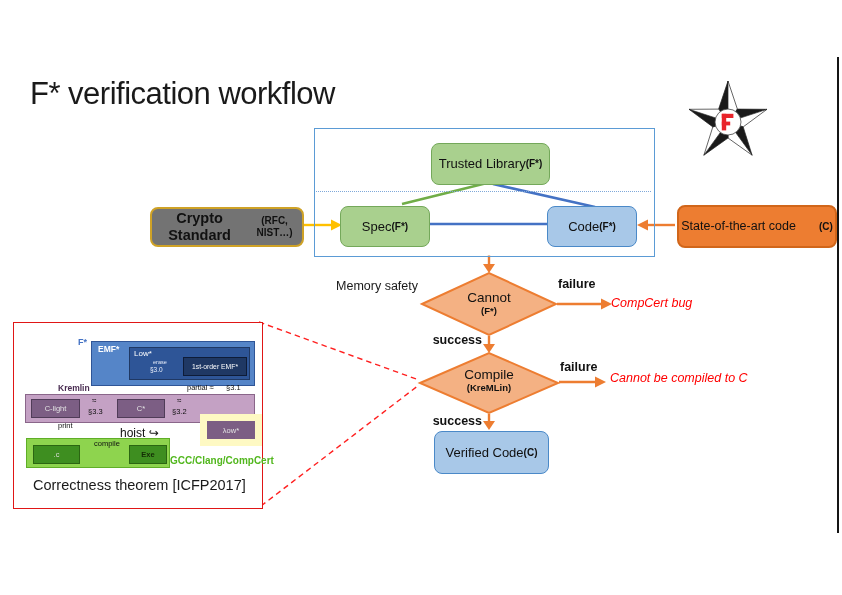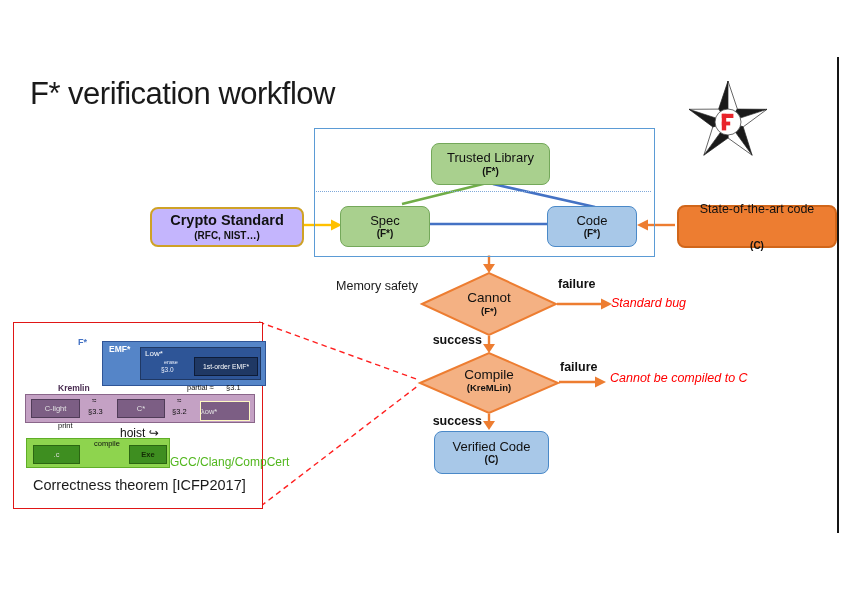--- a/index.html
+++ b/index.html
@@ -1,26 +1,26 @@
 <!DOCTYPE html>
 <html><head>
 <meta charset="utf-8">
 <style>
   html,body{margin:0;padding:0;background:#fff;}
   .slide{position:relative;width:842px;height:595px;background:#fff;overflow:hidden;
          font-family:"Liberation Sans",sans-serif;color:#111;}
   .abs{position:absolute;}
   .title{font-size:31px;color:#1a1a1a;letter-spacing:-0.5px;}
-  .node{position:absolute;border-radius:8px;display:flex;flex-direction:column;
+  .node{position:absolute;border-radius:8px;display:flex;
         align-items:center;justify-content:center;line-height:1.2;text-align:center;}
   .l1{font-size:13px;color:#111;}
   .l2{font-size:10px;font-weight:bold;color:#111;}
   .green{background:#A9D08E;border:1.8px solid #74A85A;}
   .blue{background:#A8C8E8;border:1.8px solid #4A89C8;}
-  .yellow{background:#c4b5fd;border:2px solid #CFA226;}
+  .yellow{background:#737373;border:2px solid #CFA226;}
   .orangebox{background:#ED7D31;border:2px solid #D1661A;}
   .container-box{position:absolute;border:1.6px solid #5B9BD5;background:transparent;}
   .dotted-sep{position:absolute;border-top:1.2px dotted #7FA8D9;}
   .dlabel{position:absolute;text-align:center;line-height:1.15;}
   .dl1{font-size:13.5px;color:#111;}
   .dl2{font-size:9.5px;font-weight:bold;color:#111;}
   .flabel{font-size:12.5px;font-weight:bold;color:#111;}
   .redres{font-size:12.5px;font-style:italic;color:#FF0000;}
   .criteria{font-size:12.5px;color:#1a1a1a;line-height:16px;text-align:right;font-weight:500;}
   .inset{position:absolute;border:1.6px solid #E01616;background:#fff;}
@@ -159,31 +159,31 @@
   <div class="dlabel" style="left:429px;top:367px;width:120px;">
     <div class="dl1">Compile</div>
     <div class="dl2">(KreMLin)</div>
   </div>
 
   <div class="abs criteria" style="left:260px;top:278px;width:158px;">
     <div>Memory safety</div>
   </div>
 
   <div class="abs flabel" style="left:558px;top:277px;">failure</div>
-  <div class="abs redres" style="left:611px;top:296px;">Standard bug</div>
+  <div class="abs redres" style="left:611px;top:296px;">CompCert bug</div>
   <div class="abs flabel" style="left:400px;top:333px;width:82px;text-align:right;">success</div>
   <div class="abs flabel" style="left:560px;top:360px;">failure</div>
   <div class="abs redres" style="left:610px;top:371px;">Cannot be compiled to C</div>
   <div class="abs flabel" style="left:400px;top:414px;width:82px;text-align:right;">success</div>
 
   <div class="inset" style="left:13px;top:322px;width:248px;height:185px;">
 
     <div class="tiny" style="left:64px;top:15px;font-size:9px;font-weight:bold;color:#4472C4;">F*</div>
 
-    <div class="abs" style="left:88px;top:18px;width:162px;height:43px;background:#5585C8;border:1.5px solid #2F5597;">
+    <div class="abs" style="left:77px;top:18px;width:162px;height:43px;background:#5585C8;border:1.5px solid #2F5597;">
       <div class="tiny" style="left:6px;top:3px;font-size:8.5px;font-weight:bold;color:#fff;">EMF*</div>
       <div class="abs" style="left:37px;top:5px;width:119px;height:31px;background:#2E5597;border:1px solid #1F3864;">
         <div class="tiny" style="left:4px;top:2px;font-size:8px;color:#fff;">Low*</div>
         <div class="tiny" style="left:23px;top:12px;font-size:5.5px;color:#e8eefb;">erase</div>
         <div class="tiny" style="left:20px;top:19px;font-size:6.5px;color:#e8eefb;">§3.0</div>
         <div class="abs" style="left:53px;top:9px;width:62px;height:17px;background:#1F3864;border:1px solid #0e1c38;display:flex;align-items:center;justify-content:center;">
           <span style="font-size:6.8px;color:#fff;">1st-order EMF*</span>
         </div>
       </div>
     </div>
@@ -193,21 +193,21 @@
 
     <div class="tiny" style="left:12px;top:61px;font-size:8.5px;font-weight:bold;color:#4a2d52;padding-left:32px;">Kremlin</div>
 
     <div class="abs" style="left:11px;top:71px;width:228px;height:27px;background:#C4A1C4;border:1.5px solid #8A668A;">
       <div class="abs" style="left:5px;top:4px;width:47px;height:17px;background:#7C5E84;border:1px solid #503c58;display:flex;align-items:center;justify-content:center;">
         <span style="font-size:7.5px;color:#e3e3e3;">C-light</span>
       </div>
       <div class="abs" style="left:91px;top:4px;width:46px;height:17px;background:#7C5E84;border:1px solid #503c58;display:flex;align-items:center;justify-content:center;">
         <span style="font-size:7.5px;color:#e3e3e3;">C*</span>
       </div>
-      <div class="abs" style="left:174px;top:6px;width:48px;height:18px;background:#7C5E84;border:1px solid #fef9c3;display:flex;align-items:center;justify-content:flex-start;">
+      <div class="abs" style="left:174px;top:19px;width:48px;height:18px;background:#7C5E84;border:7px solid #fef9c3;display:flex;align-items:center;justify-content:center;">
         <span style="font-size:7.5px;color:#e3e3e3;">λow*</span>
       </div>
       <div class="tiny" style="left:66px;top:2px;font-size:8px;color:#101010;">≈</div>
       <div class="tiny" style="left:62px;top:13px;font-size:7.5px;color:#101010;">§3.3</div>
       <div class="tiny" style="left:151px;top:2px;font-size:8px;color:#101010;">≈</div>
       <div class="tiny" style="left:146px;top:13px;font-size:7.5px;color:#101010;">§3.2</div>
     </div>
 
     <div class="tiny" style="left:44px;top:99px;font-size:7.5px;color:#101010;">print</div>
     <div class="tiny" style="left:106px;top:104px;font-size:12px;color:#101010;">hoist ↪</div>
@@ -215,18 +215,18 @@
     <div class="abs" style="left:12px;top:115px;width:142px;height:28px;background:#8ED44E;border:1.5px solid #5FAE27;">
       <div class="abs" style="left:6px;top:6px;width:45px;height:17px;background:#3E8E20;border:1px solid #2B6612;display:flex;align-items:center;justify-content:center;">
         <span style="font-size:7.5px;color:#dcdcdc;">.c</span>
       </div>
       <div class="abs" style="left:102px;top:6px;width:36px;height:17px;background:#3E8E20;border:1px solid #2B6612;display:flex;align-items:center;justify-content:center;">
         <span style="font-size:7.5px;color:#142b05;font-weight:bold;">Exe</span>
       </div>
       <div class="tiny" style="left:67px;top:1px;font-size:7.5px;color:#101010;">compile</div>
     </div>
 
-    <div class="tiny" style="left:156px;top:133px;font-size:12px;font-weight:normal;color:#52B71E;">GCC/Clang/CompCert</div>
+    <div class="tiny" style="left:156px;top:133px;font-size:10px;font-weight:bold;color:#52B71E;">GCC/Clang/CompCert</div>
 
     <div class="abs caption" style="left:19px;top:154px;">Correctness theorem [ICFP2017]</div>
   </div>
 
 </div>
 
 </body></html>

